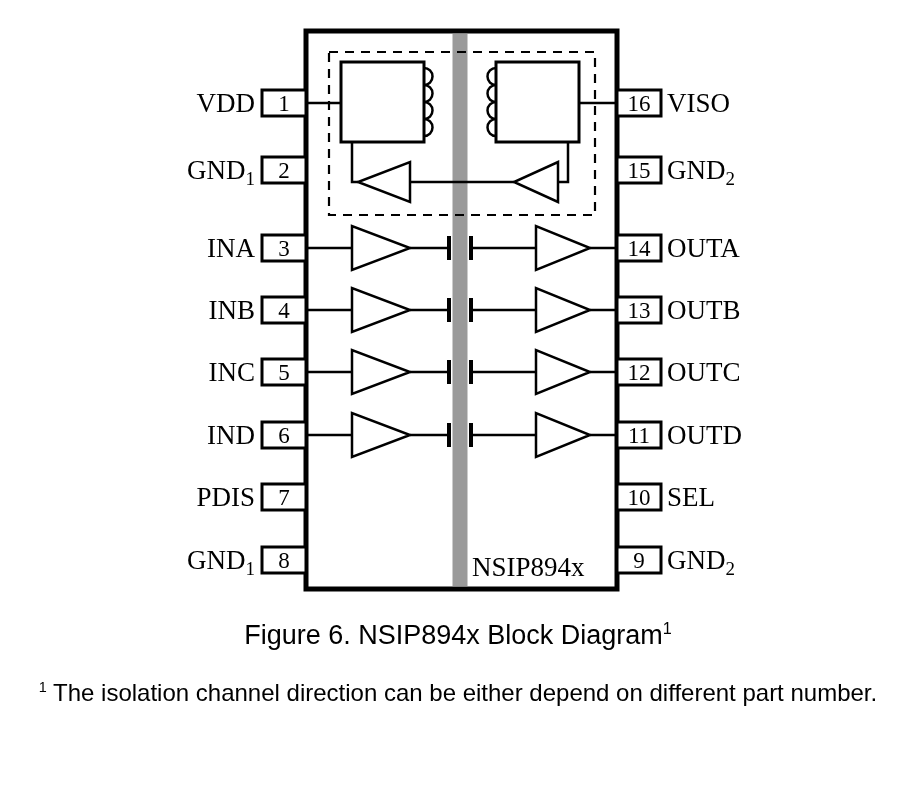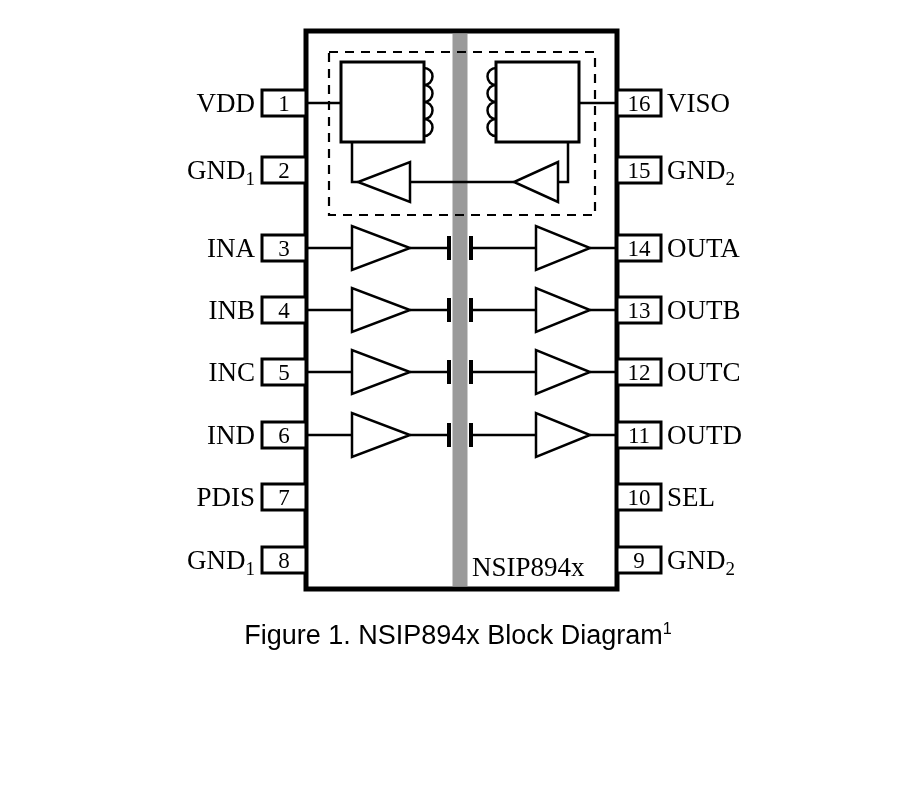--- a/index.html
+++ b/index.html
@@ -158,17 +158,21 @@
     <g>
       <rect class="pinbox" x="617" y="547" width="44" height="26"></rect>
       <text class="pinnum" x="639" y="568">9</text>
       <text class="pinlabel" x="667" y="569"><tspan>GND</tspan><tspan class="sub" dy="6">2</tspan></text>
     </g>
 
     <text class="chiplabel" x="472" y="576">NSIP894x</text>
   </svg>
 
   <div class="caption">
-    <span>Figure 1. NSIP894x Block Diagram</span><sup>1</sup>
+    <span>Figure 6. NSIP894x Block Diagram</span><sup>1</sup>
   </div>
 
+  <div class="footnote">
+    <sup>1</sup>
+    <span>The isolation channel direction can be either depend on different part number.</span>
+  </div>
 
 </div>
 
 </body></html>

